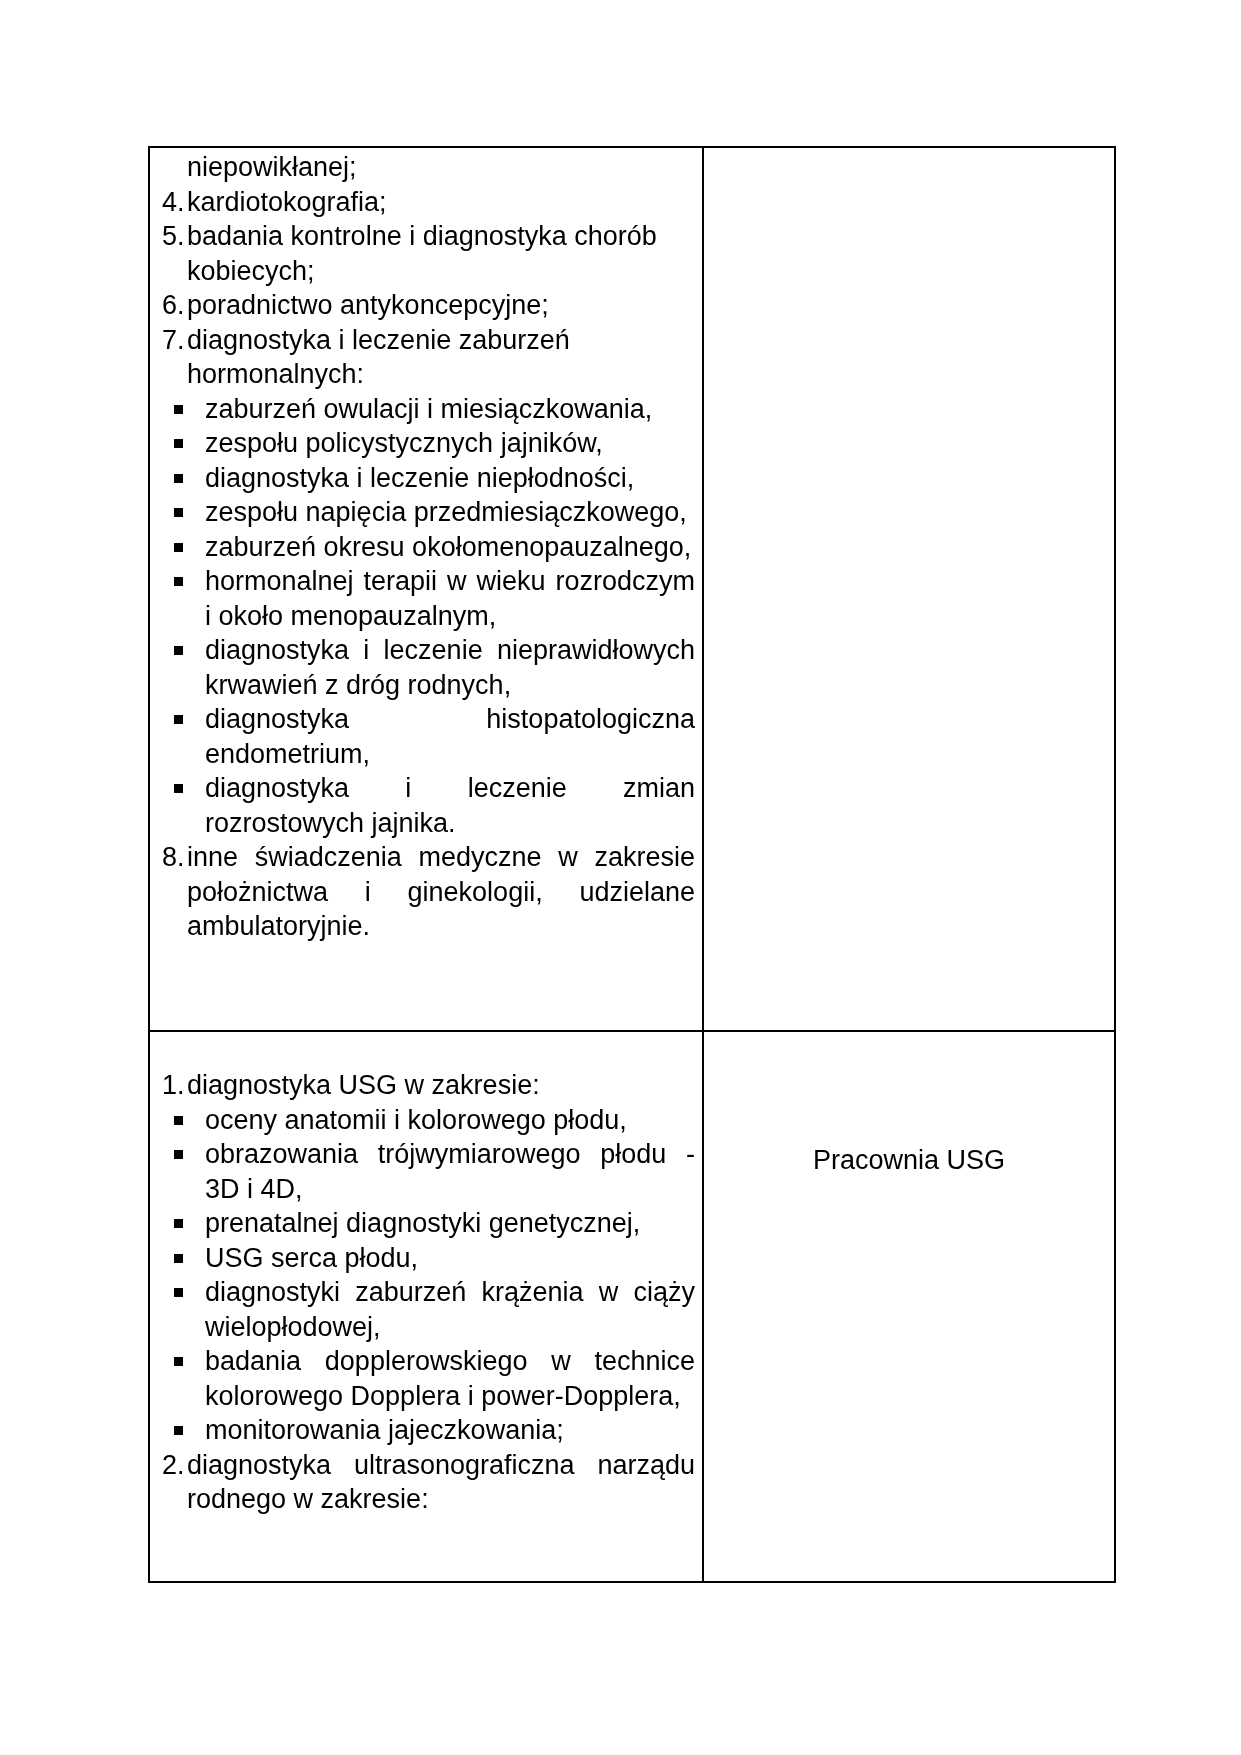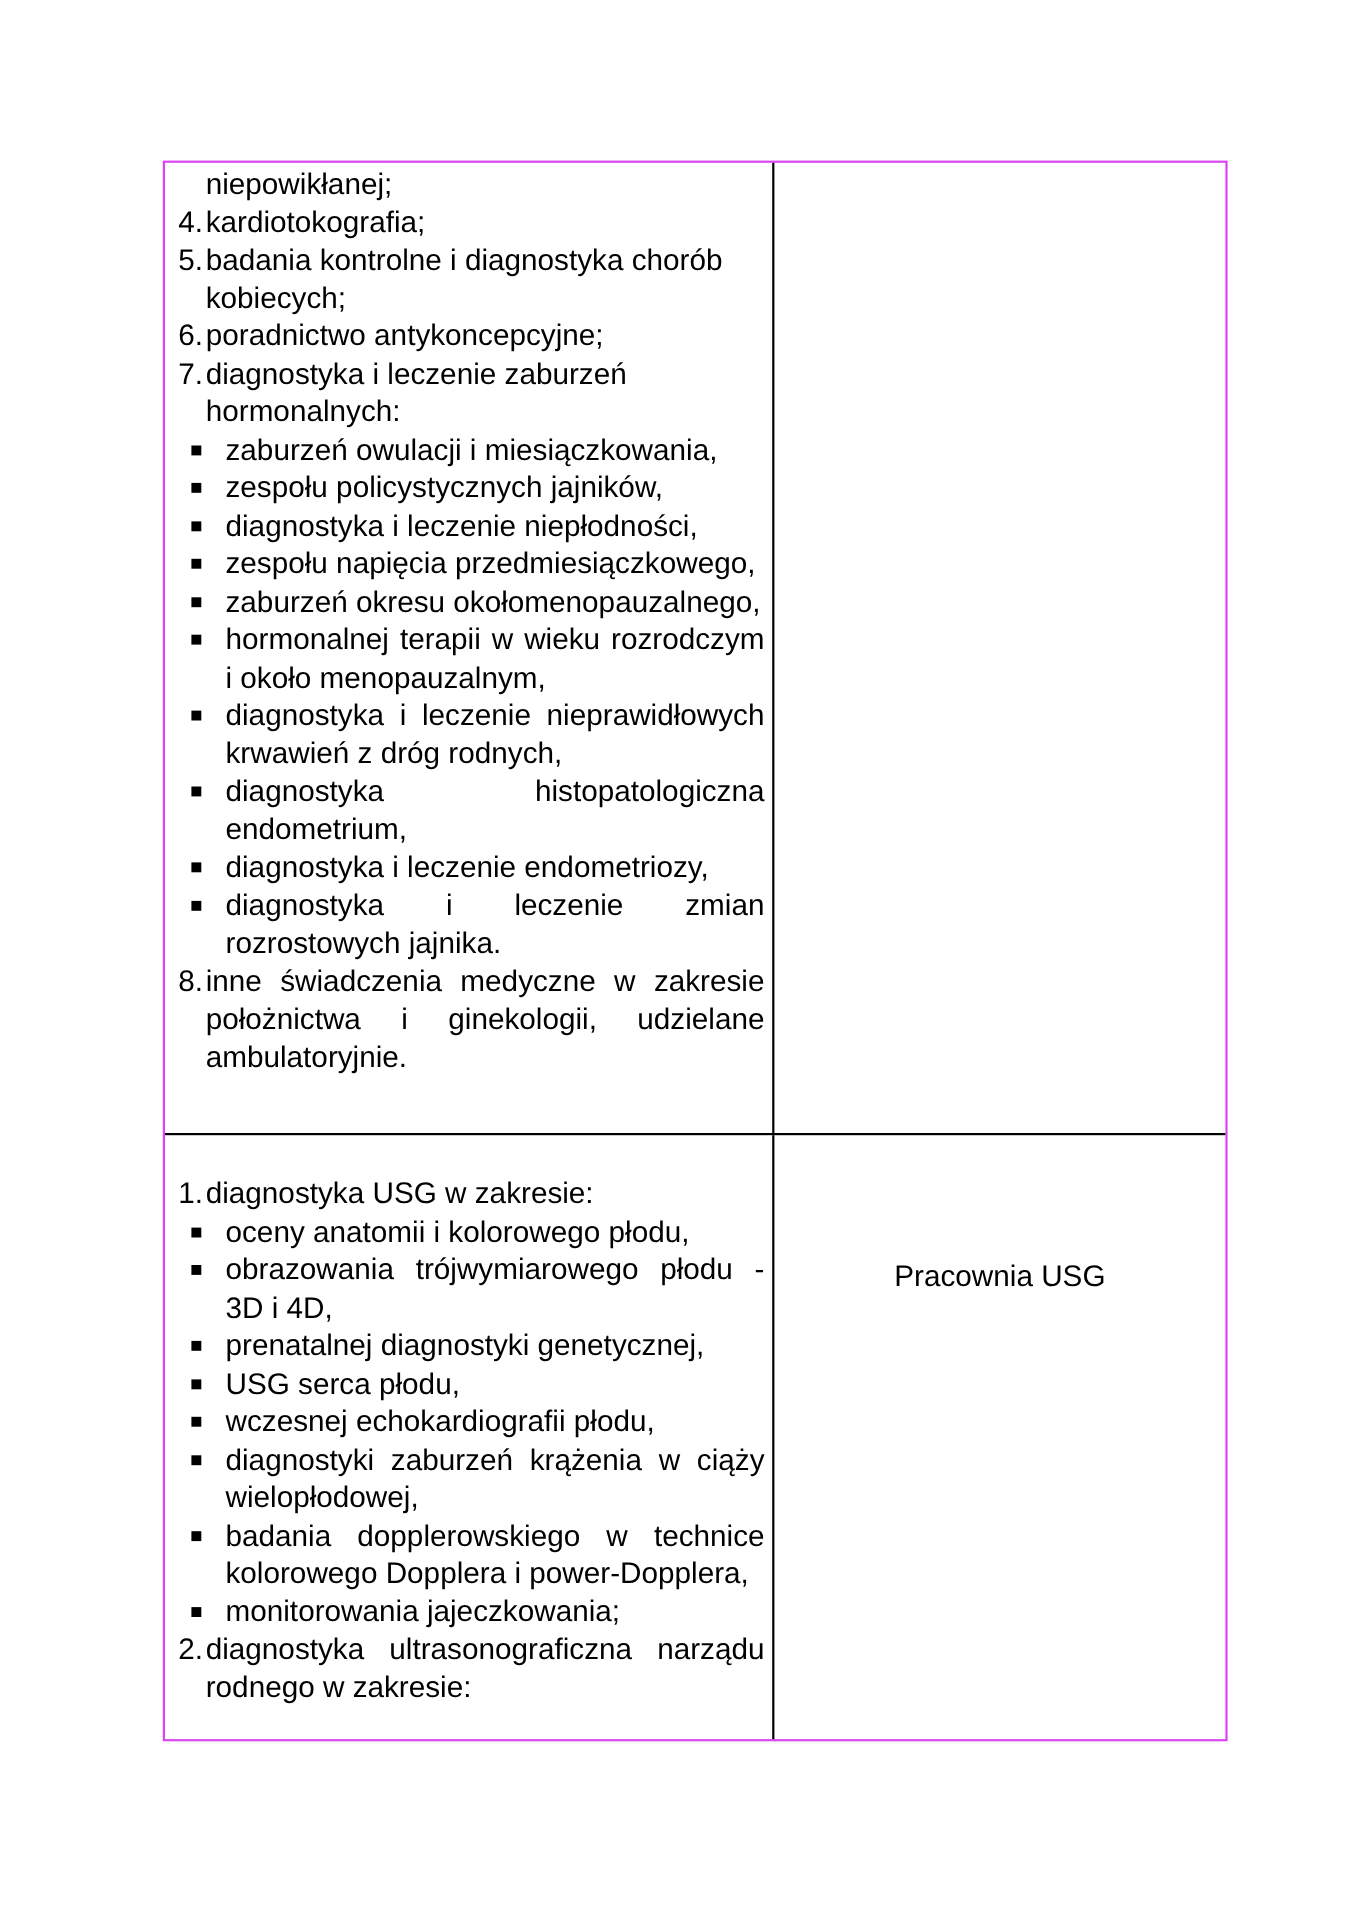--- a/index.html
+++ b/index.html
@@ -11,21 +11,21 @@
     font-family: "Liberation Sans", "DejaVu Sans", sans-serif;
     color: #000000;
     font-size: 27px;
     line-height: 34.5px;
   }
   .doc-table {
     position: absolute;
     left: 148px;
     top: 146px;
     width: 964px;
-    border: 2px solid #d946ef;
+    border: 2px solid #000000;
   }
   .t-row { display: flex; }
   .t-row.row1 { height: 882px; border-bottom: 2px solid #000000; }
   .t-row.row2 { height: 549px; }
   .cell-left {
     width: 554px;
     border-right: 2px solid #000000;
     box-sizing: border-box;
     padding-top: 2px;
   }
@@ -81,21 +81,21 @@
         <div class="item bullet"><span class="sq"></span><span class="txt">zespołu napięcia przedmiesiączkowego,</span></div>
 
         <div class="item bullet"><span class="sq"></span><span class="txt">zaburzeń okresu okołomenopauzalnego,</span></div>
 
         <div class="item bullet justify"><span class="sq"></span><span class="txt">hormonalnej terapii w wieku rozrodczym i około menopauzalnym,</span></div>
 
         <div class="item bullet justify"><span class="sq"></span><span class="txt">diagnostyka i leczenie nieprawidłowych krwawień z dróg rodnych,</span></div>
 
         <div class="item bullet justify"><span class="sq"></span><span class="txt">diagnostyka histopatologiczna endometrium,</span></div>
 
-        <div class="item bullet"><span class="sq"></span><span class="txt">diagnostyka i leczenie endometriozy,</span></div>
+        <div class="item bullet"><span class="sq"></span></div>
 
         <div class="item bullet justify"><span class="sq"></span><span class="txt">diagnostyka i leczenie zmian rozrostowych jajnika.</span></div>
 
         <div class="item num justify"><span class="marker">8.</span><span class="txt">inne świadczenia medyczne w zakresie położnictwa i ginekologii, udzielane ambulatoryjnie.</span></div>
 
       </div>
       <div class="cell-right"><span></span></div>
     </div>
 
     <div class="t-row row2">
@@ -105,21 +105,20 @@
 
         <div class="item bullet"><span class="sq"></span><span class="txt">oceny anatomii i kolorowego płodu,</span></div>
 
         <div class="item bullet justify"><span class="sq"></span><span class="txt">obrazowania trójwymiarowego płodu - 3D i 4D,</span></div>
 
         <div class="item bullet"><span class="sq"></span><span class="txt">prenatalnej diagnostyki genetycznej,</span></div>
 
 
         <div class="item bullet"><span class="sq"></span><span class="txt">USG serca płodu,</span></div>
 
-        <div class="item bullet"><span class="sq"></span><span class="txt">wczesnej echokardiografii płodu,</span></div>
 
         <div class="item bullet justify"><span class="sq"></span><span class="txt">diagnostyki zaburzeń krążenia w ciąży wielopłodowej,</span></div>
 
         <div class="item bullet justify"><span class="sq"></span><span class="txt">badania dopplerowskiego w technice kolorowego Dopplera i power-Dopplera,</span></div>
 
         <div class="item bullet"><span class="sq"></span><span class="txt">monitorowania jajeczkowania;</span></div>
 
         <div class="item num justify"><span class="marker">2.</span><span class="txt">diagnostyka ultrasonograficzna narządu rodnego w zakresie:</span></div>
 
       </div>

